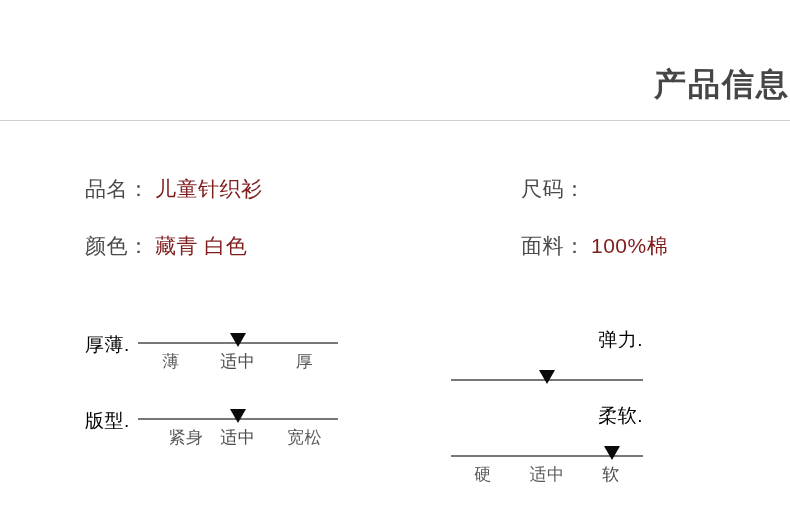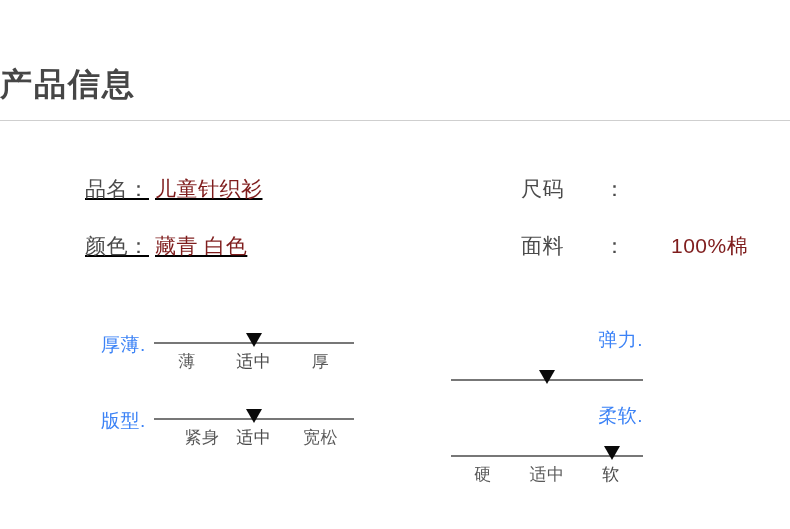--- a/index.html
+++ b/index.html
@@ -25,21 +25,21 @@
     left: 0;
     top: 0;
     width: 790px;
     height: 121px;
   }
   .page-title {
     position: absolute;
     left: 0;
     top: 68px;
     width: 790px;
-    text-align: left;
+    text-align: right;
     font-size: 32px;
     font-weight: bold;
     color: #464646;
     letter-spacing: 2px;
     line-height: 1;
   }
   .header-divider {
     position: absolute;
     left: 0;
     top: 120px;
@@ -59,22 +59,22 @@
     position: relative;
     height: 57px;
   }
   .spec-cell {
     position: absolute;
     top: 0;
     display: flex;
     align-items: baseline;
     white-space: nowrap;
   }
-  .spec-cell.left  { left: 85px; text-decoration: underline; }
-  .spec-cell.right { left: 521px; gap: 40px; }
+  .spec-cell.left  { left: 85px; }
+  .spec-cell.right { left: 521px; }
 
   .spec-label {
     font-size: 21px;
     color: #4a4a4a;
     letter-spacing: 0.5px;
   }
   .spec-colon {
     font-size: 21px;
     color: #4a4a4a;
     padding-right: 6px;
@@ -100,26 +100,25 @@
     position: absolute;
     top: 0;
     display: flex;
     align-items: flex-end;
   }
   .scale-unit.left  { left: 85px; }
   .scale-unit.right { left: 443px; flex-direction: column; }
 
   .scale-name {
     font-size: 19px;
-    color: #3b82f6;
+    color: #000000;
     line-height: 1;
     padding-bottom: 18px;
     white-space: nowrap;
     letter-spacing: 0.5px;
-    margin-left: 16px;
   }
   .scale-track {
     position: relative;
     margin-left: 8px;
     padding-top: 12px;
   }
   .scale-track.w-left  { width: 200px; }
   .scale-track.w-right { width: 192px; }
 
   .scale-line {

